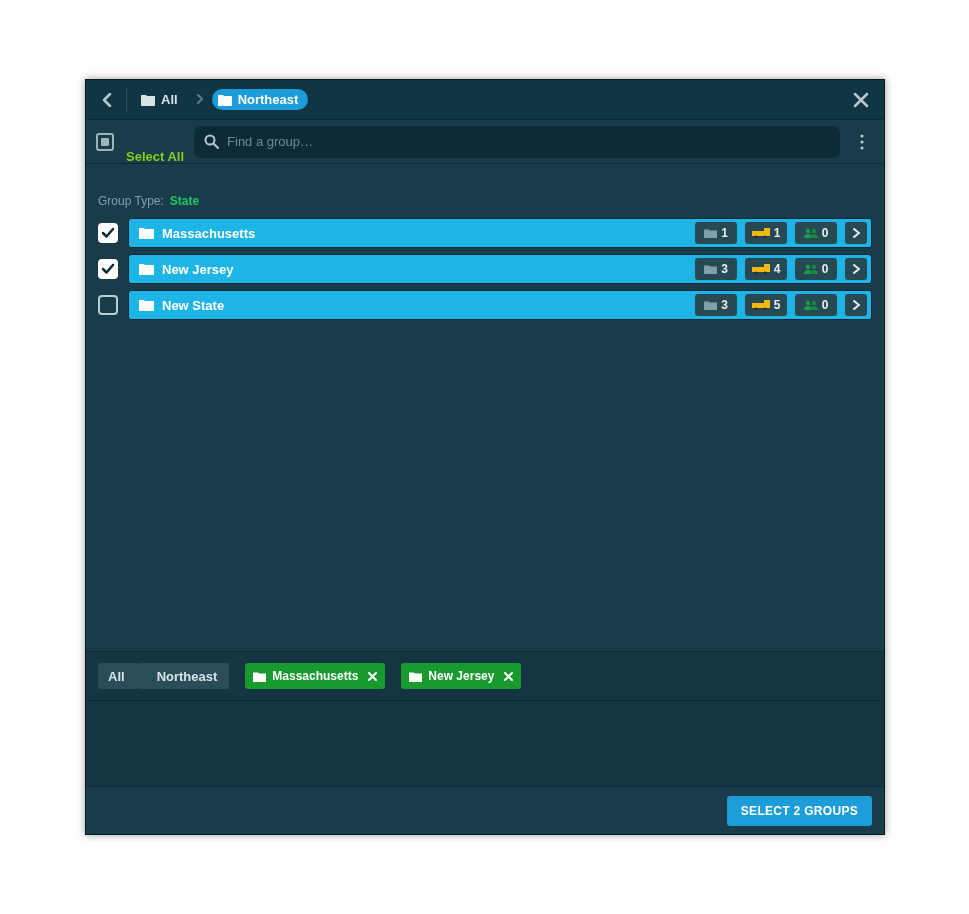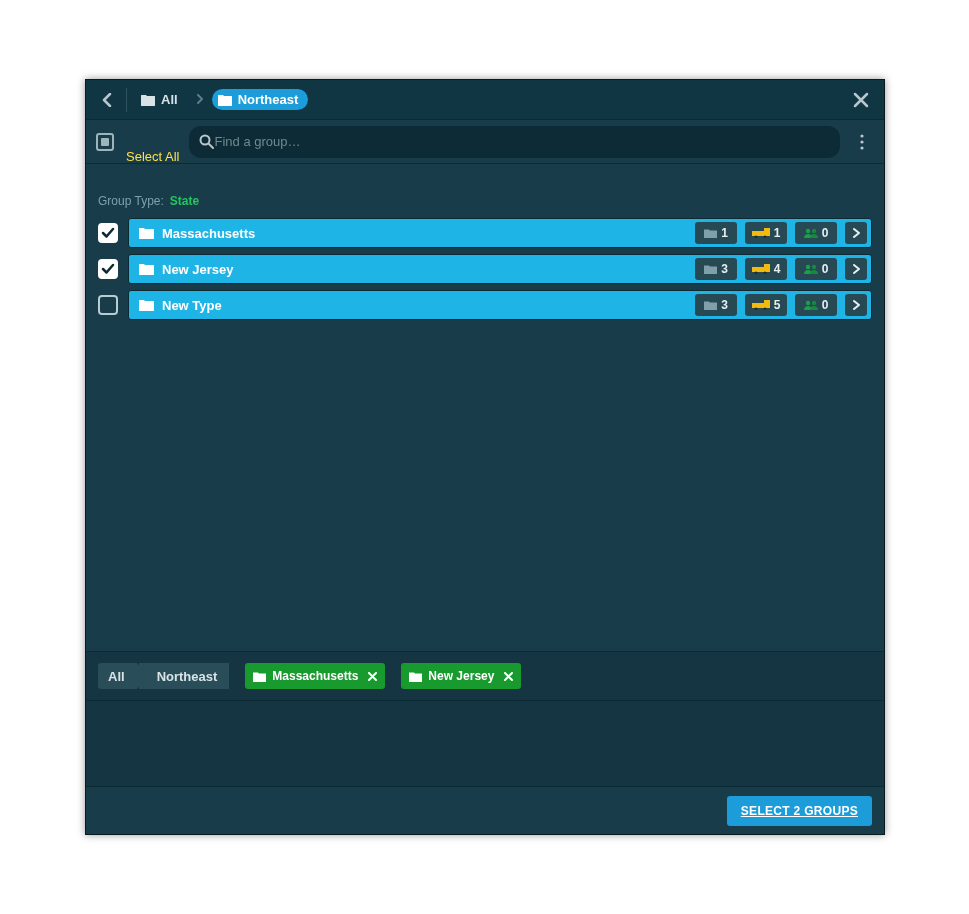--- a/index.html
+++ b/index.html
@@ -77,28 +77,29 @@
     display: flex; align-items: center; justify-content: center;
     cursor: pointer;
     background: transparent;
   }
   .chk-box.indet::after {
     content: "";
     width: 8px; height: 8px;
     background: #9db4bb;
     border-radius: 1px;
   }
-  .sel-all-label { color: #fde047; font-weight: 400; margin-left: 2px; margin-top: 30px; }
+  .sel-all-label { color: #84cc16; font-weight: 700; margin-left: 2px; margin-top: 30px; }
   .search-wrap {
     flex: 1;
     height: 32px;
     background: #0d2b36;
-    border-radius: 12px;
+    border-radius: 7px;
     display: flex; align-items: center;
     padding: 0 10px;
+    gap: 8px;
   }
   .search-wrap input {
     flex: 1;
     background: transparent;
     border: none;
     outline: none;
     color: #d8e3e6;
     font-size: 13px;
   }
   .search-wrap input::placeholder { color: #6e8991; }
@@ -248,21 +249,20 @@
     background: #1c9cd8;
     color: #fff;
     font-weight: 800;
     letter-spacing: 0.3px;
     border: none;
     border-radius: 3px;
     height: 30px;
     padding: 0 14px;
     cursor: pointer;
     font-size: 12px;
-    text-decoration: underline;
   }
 </style>
 </head>
 <body>
 
 <div class="dialog">
 
   <div class="hdr">
     <div class="back">
       <svg width="10" height="14" viewBox="0 0 10 14">
@@ -419,21 +419,21 @@
     </div>
 
     <div class="row">
       <div class="chk">
         
       </div>
       <div class="item">
         <svg width="15" height="12" viewBox="0 0 15 12">
             <path d="M0 2 C0 1 0 1 1 1 L5 1 L6 2 L14 2 C15 2 15 2 15 3 L15 11 C15 12 15 12 14 12 L1 12 C0 12 0 12 0 11 Z" fill="#fff"></path>
           </svg>
-        <span class="name">New Type</span>
+        <span class="name">New State</span>
         <div class="badge">
           <span class="ic">
               <svg width="13" height="10" viewBox="0 0 13 10">
                 <path d="M0 1.5 L5 1.5 L6 2.5 L13 2.5 L13 10 L0 10 Z" fill="#7fa0aa"></path>
               </svg>
             </span>
           <span>3</span>
         </div>
         <div class="badge vehicle">
           <span class="ic">

